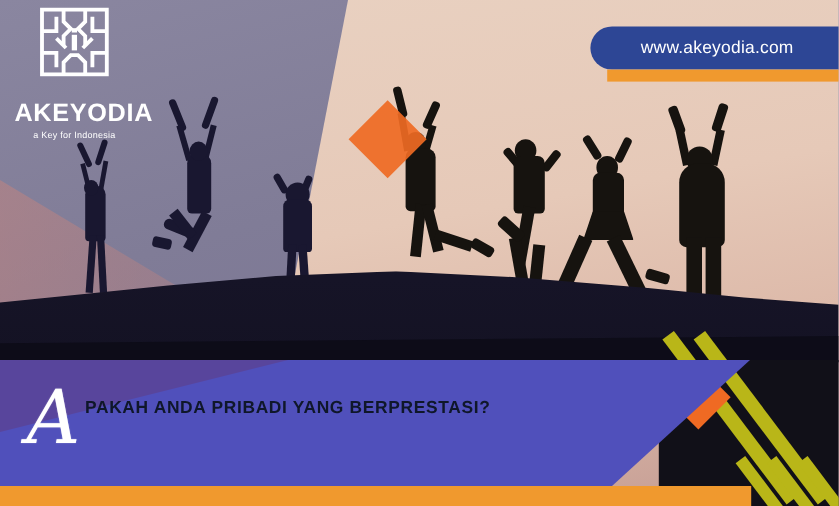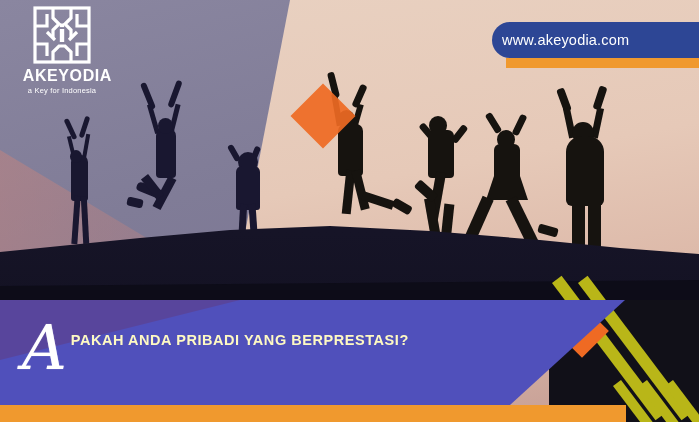--- a/index.html
+++ b/index.html
@@ -108,24 +108,24 @@
   .cs2 { right: 50px; top: 386px; width: 10px; height: 60px; transform: rotate(-37deg); }
   .cs3 { right: 24px; top: 386px; width: 10px; height: 60px; transform: rotate(-37deg); }
 
   
   .logo-wrap { position: absolute; left: 12px; top: 6px; width: 100px; }
   .logo-mark {
     width: 58px; height: 58px; margin: 0 auto;
     position: relative;
   }
   .logo-name {
-    margin-top: 3px;
+    margin-top: 19px;
     text-align: right;
     color: #ffffff;
-    font-size: 16px;
+    font-size: 21px;
     font-weight: bold;
     letter-spacing: .6px;
   }
   .logo-tag {
     text-align: center;
     color: #ffffff;
     font-size: 7.5px;
     letter-spacing: .2px;
     margin-top: 1px;
   }
@@ -135,21 +135,21 @@
   .url-pill {
     width: 207px; height: 36px;
     background: #2d4695;
     border-top-left-radius: 18px;
     border-bottom-left-radius: 18px;
     display: flex; align-items: center;
   }
   .url-text {
     color: #ffffff;
     font-size: 14.5px;
-    margin-left: 10px;
+    margin-left: 42px;
     letter-spacing: .2px;
   }
   .url-accent {
     position: absolute;
     left: 14px; top: 36px;
     width: 193px; height: 10px;
     background: #f0992e;
   }
 
   
@@ -164,21 +164,21 @@
     font-family: "DejaVu Serif", serif;
     font-style: italic;
     font-size: 62px;
     line-height: 56px;
     margin-top: -2px;
     margin-right: 4px;
     text-shadow: 0 0 1px rgba(255,255,255,.6);
   }
   .headline-lines { margin-top: 8px; }
   .headline-line {
-    color: #fef9c3;
+    color: #0f172a;
     font-size: 14.5px;
     font-weight: bold;
     letter-spacing: .55px;
     line-height: 20px;
     white-space: nowrap;
   }
 </style>
 </head>
 <body>
 

